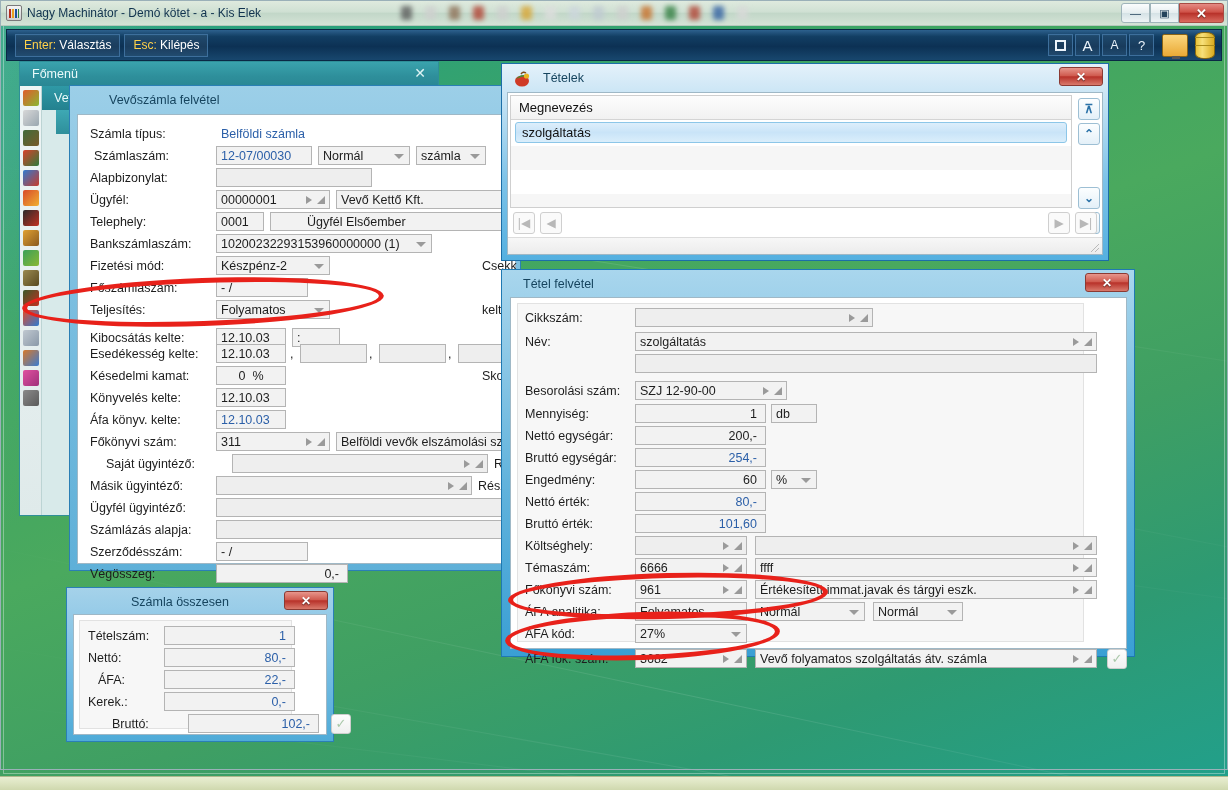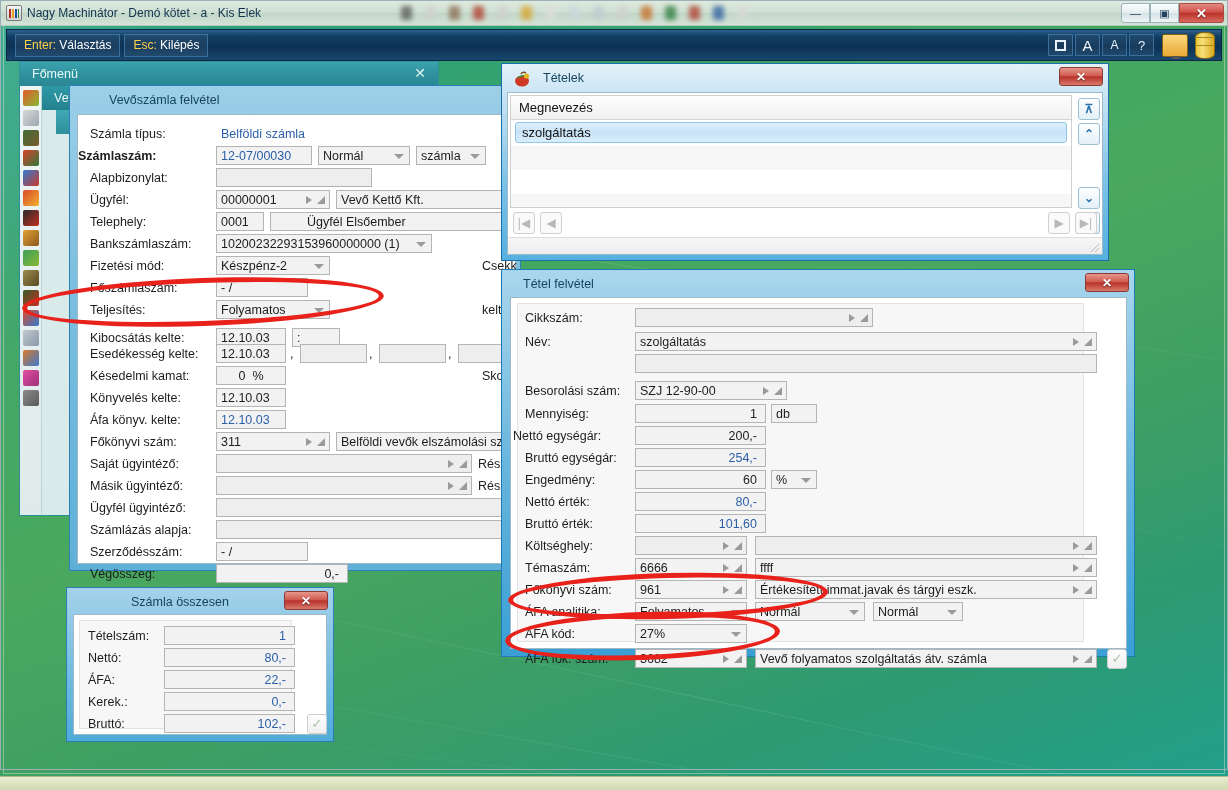--- a/index.html
+++ b/index.html
@@ -418,21 +418,21 @@
         <span>Vevőszámla felvétel</span>
       </div>
       <div class="dlg-body">
 
         <div class="row" style="top:8px;">
           <span class="lbl" style="position:absolute;left:12px;">Számla típus:</span>
           <span class="fld blue" style="position:absolute;left:138px;width:290px;border-color:transparent;background:transparent;">Belföldi számla</span>
         </div>
 
         <div class="row" style="top:30px;">
-          <span class="lbl" style="position:absolute;left:0;font-weight:bold;">Számlaszám:</span>
+          <span class="lbl" style="position:absolute;left:16px;">Számlaszám:</span>
           <span class="fld blue" style="position:absolute;left:138px;width:96px;">12-07/00030</span>
           <span class="fld combo" style="position:absolute;left:240px;width:92px;">
               <span>Normál</span>
               <i class="arr"></i>
             </span>
           <span class="fld combo" style="position:absolute;left:338px;width:70px;">
               <span>számla</span>
               <i class="arr"></i>
             </span>
         </div>
@@ -525,21 +525,21 @@
         <div class="row" style="top:316px;">
           <span class="lbl" style="position:absolute;left:12px;">Főkönyvi szám:</span>
           <span class="fld lookup" style="position:absolute;left:138px;width:114px;">
               <span>311</span>
               <i class="tri"></i>
               <i class="corner"></i>
             </span>
           <span class="fld" style="position:absolute;left:258px;width:185px;">Belföldi vevők elszámolási szá</span>
         </div>
 
-        <div class="row" style="top:338px;">
+        <div class="row" style="top:338px;margin-left:16px;">
           <span class="lbl" style="position:absolute;left:12px;">Saját ügyintéző:</span>
           <span class="fld lookup empty" style="position:absolute;left:138px;width:256px;">
               <i class="tri"></i>
               <i class="corner"></i>
             </span>
           <span class="sidetext" style="position:absolute;left:400px;">Rész</span>
         </div>
 
         <div class="row" style="top:360px;">
           <span class="lbl" style="position:absolute;left:12px;">Másik ügyintéző:</span>
@@ -653,21 +653,21 @@
             </span>
         </div>
 
         <div class="row" style="top:105px;">
           <span class="lbl" style="position:absolute;left:14px;">Mennyiség:</span>
           <span class="fld num" style="position:absolute;left:124px;width:131px;">1</span>
           <span class="fld" style="position:absolute;left:260px;width:46px;">db</span>
         </div>
 
         <div class="row" style="top:127px;">
-          <span class="lbl" style="position:absolute;left:2px;">Nettó egységár:</span>
+          <span class="lbl" style="position:absolute;left:14px;">Nettó egységár:</span>
           <span class="fld num" style="position:absolute;left:124px;width:131px;">200,-</span>
         </div>
 
         <div class="row" style="top:149px;">
           <span class="lbl" style="position:absolute;left:14px;">Bruttó egységár:</span>
           <span class="fld num blue" style="position:absolute;left:124px;width:131px;">254,-</span>
         </div>
 
         <div class="row" style="top:171px;">
           <span class="lbl" style="position:absolute;left:14px;">Engedmény:</span>
@@ -782,28 +782,28 @@
 
         <div class="row" style="top:10px;">
           <span class="lbl" style="position:absolute;left:14px;">Tételszám:</span>
           <span class="fld num blue" style="position:absolute;left:90px;width:131px;">1</span>
         </div>
         <div class="row" style="top:32px;">
           <span class="lbl" style="position:absolute;left:14px;text-align:center;">Nettó:</span>
           <span class="fld num blue" style="position:absolute;left:90px;width:131px;">80,-</span>
         </div>
         <div class="row" style="top:54px;">
-          <span class="lbl" style="position:absolute;left:14px;">ÁFA:</span>
+          <span class="lbl" style="position:absolute;left:24px;">ÁFA:</span>
           <span class="fld num blue" style="position:absolute;left:90px;width:131px;">22,-</span>
         </div>
         <div class="row" style="top:76px;">
           <span class="lbl" style="position:absolute;left:14px;">Kerek.:</span>
           <span class="fld num blue" style="position:absolute;left:90px;width:131px;">0,-</span>
         </div>
-        <div class="row" style="top:98px;">
+        <div class="row" style="top:98px;margin-left:24px;">
           <span class="lbl" style="position:absolute;left:14px;">Bruttó:</span>
           <span class="fld num blue" style="position:absolute;left:90px;width:131px;">102,-</span>
           <span class="okbtn" style="position:absolute;left:233px;">✓</span>
         </div>
       </div>
     </div>
   </div>
 
 </div>
 

